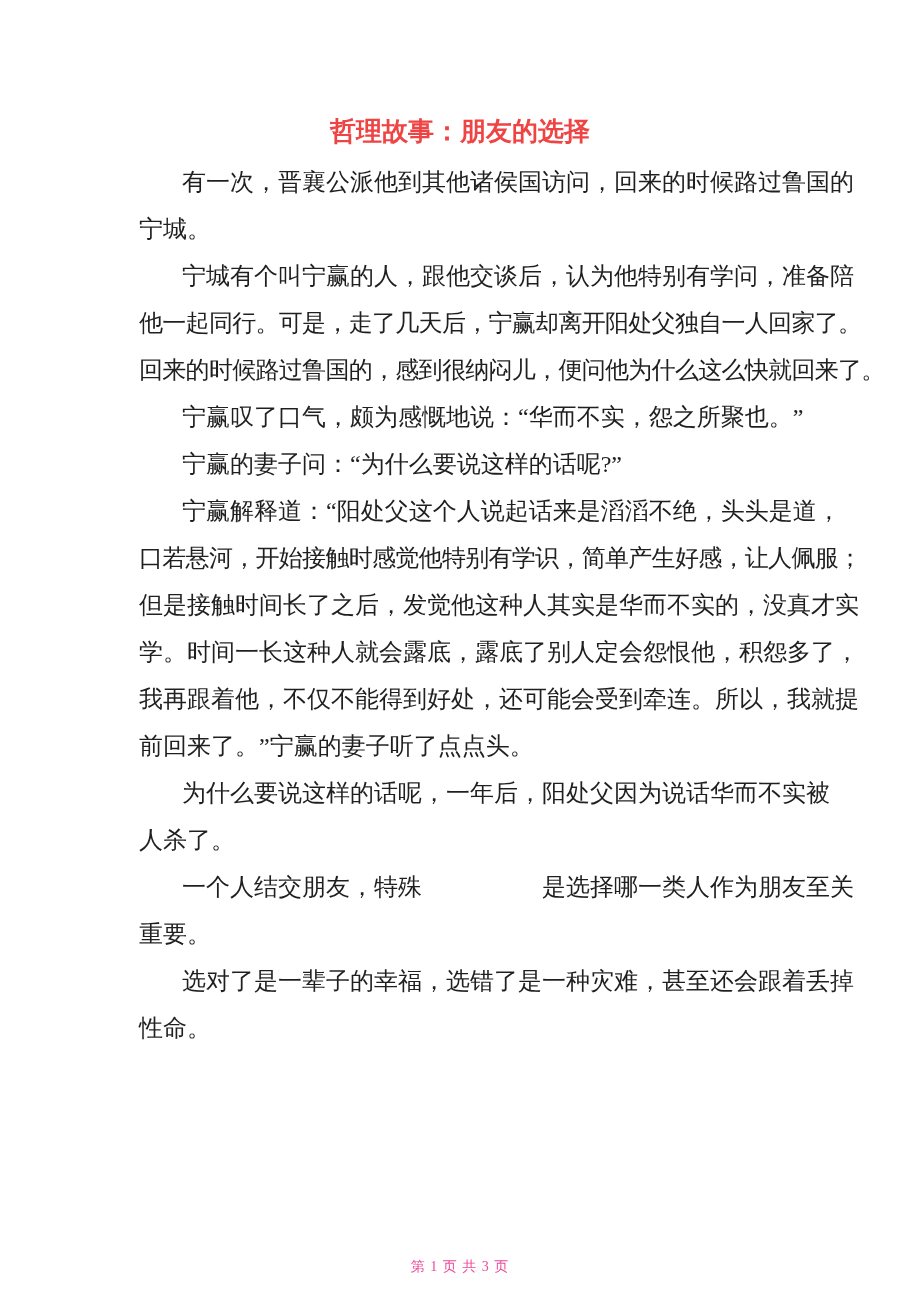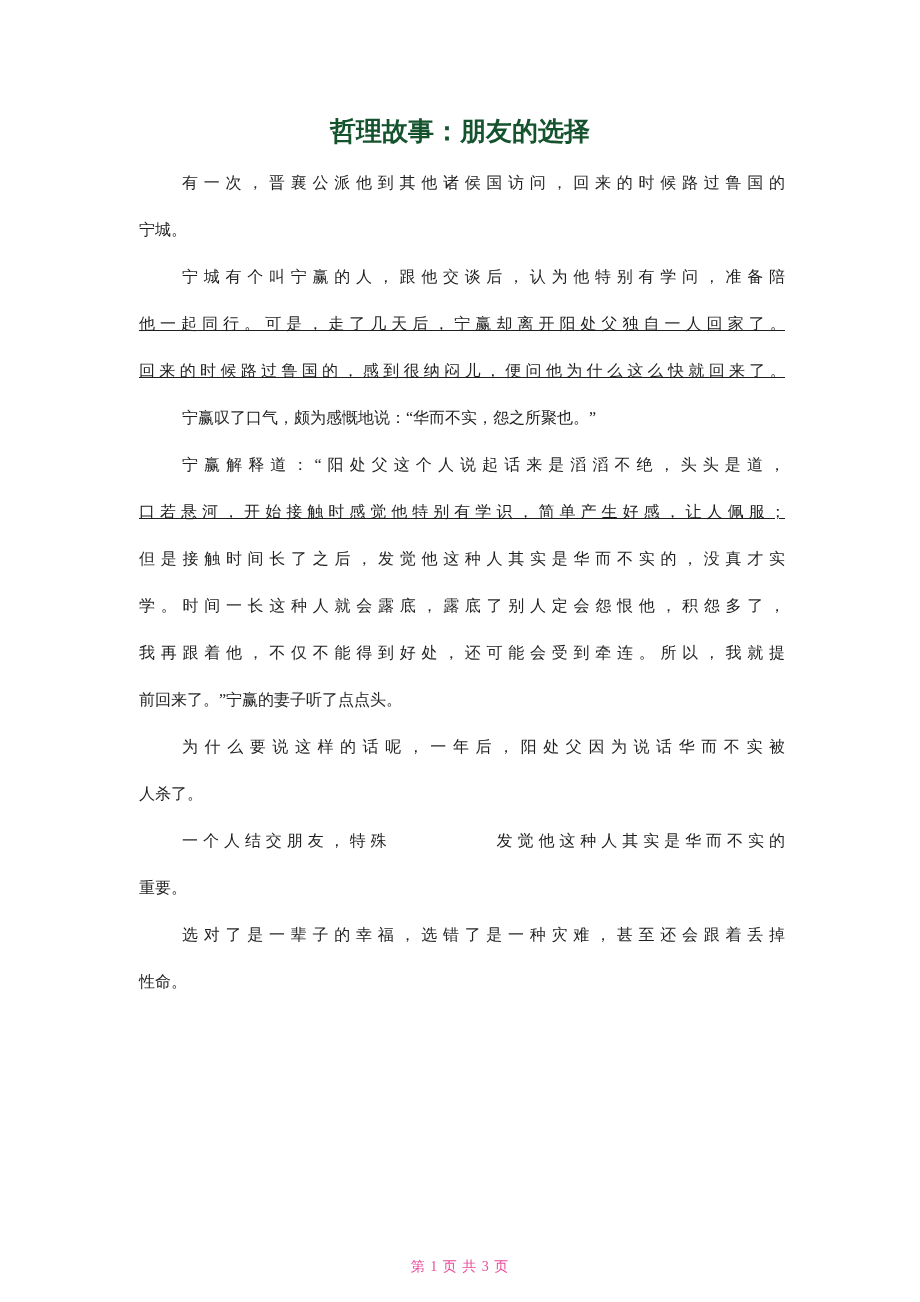--- a/index.html
+++ b/index.html
@@ -20,49 +20,48 @@
     position: absolute;
     top: 112px;
     left: 0;
     width: 100%;
     margin: 0;
     text-align: center;
     font-family: "Liberation Sans", sans-serif;
     font-weight: bold;
     font-size: 26px;
     line-height: 38px;
-    color: #14532d;
+    color: #ef4444;
   }
   .body {
     position: absolute;
     left: 139px;
     top: 159px;
     width: 646px;
   }
   .paragraph {
     margin: 0;
     padding: 0;
   }
   .line {
     height: 47px;
     line-height: 47px;
-    font-size: 16px;
+    font-size: 24px;
     white-space: nowrap;
     overflow: visible;
   }
   .line.full {
     text-align: justify;
     text-align-last: justify;
   }
   .line.indent {
     text-indent: 43px;
   }
   .line.tight {
     letter-spacing: -0.7px;
-    text-decoration: underline;
   }
   .footer {
     position: absolute;
     top: 1258px;
     left: 0;
     width: 100%;
     text-align: center;
     font-size: 14px;
     line-height: 18px;
     letter-spacing: 1px;
@@ -82,33 +81,36 @@
       </div>
       <div class="paragraph">
         <div class="line full indent">宁城有个叫宁赢的人，跟他交谈后，认为他特别有学问，准备陪</div>
         <div class="line full tight">他一起同行。可是，走了几天后，宁赢却离开阳处父独自一人回家了。</div>
         <div class="line full tight">回来的时候路过鲁国的，感到很纳闷儿，便问他为什么这么快就回来了。</div>
       </div>
       <div class="paragraph">
         <div class="line indent">宁赢叹了口气，颇为感慨地说：“华而不实，怨之所聚也。”</div>
       </div>
       <div class="paragraph">
+        <div class="line indent">宁赢的妻子问：“为什么要说这样的话呢?”</div>
+      </div>
+      <div class="paragraph">
         <div class="line full indent">宁赢解释道：“阳处父这个人说起话来是滔滔不绝，头头是道，</div>
         <div class="line full tight">口若悬河，开始接触时感觉他特别有学识，简单产生好感，让人佩服；</div>
         <div class="line full">但是接触时间长了之后，发觉他这种人其实是华而不实的，没真才实</div>
         <div class="line full">学。时间一长这种人就会露底，露底了别人定会怨恨他，积怨多了，</div>
         <div class="line full">我再跟着他，不仅不能得到好处，还可能会受到牵连。所以，我就提</div>
         <div class="line">前回来了。”宁赢的妻子听了点点头。</div>
       </div>
       <div class="paragraph">
         <div class="line full indent">为什么要说这样的话呢，一年后，阳处父因为说话华而不实被</div>
         <div class="line">人杀了。</div>
       </div>
       <div class="paragraph">
-        <div class="line full indent">一个人结交朋友，特殊　　　　　发觉他这种人其实是华而不实的</div>
+        <div class="line full indent">一个人结交朋友，特殊　　　　　是选择哪一类人作为朋友至关</div>
         <div class="line">重要。</div>
       </div>
       <div class="paragraph">
         <div class="line full indent">选对了是一辈子的幸福，选错了是一种灾难，甚至还会跟着丢掉</div>
         <div class="line">性命。</div>
       </div>
     </div>
 
   <div class="footer">第 1 页 共 3 页</div>
 </div>

